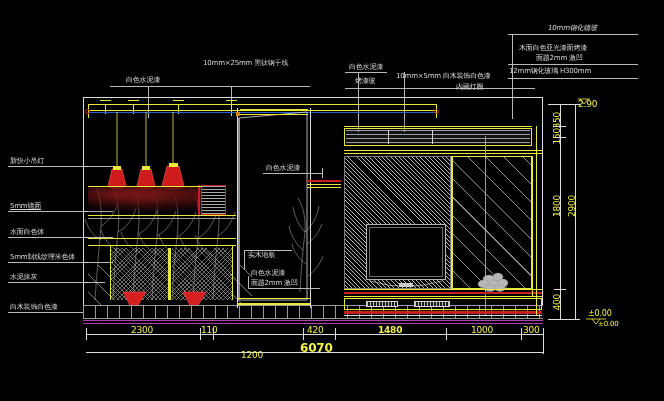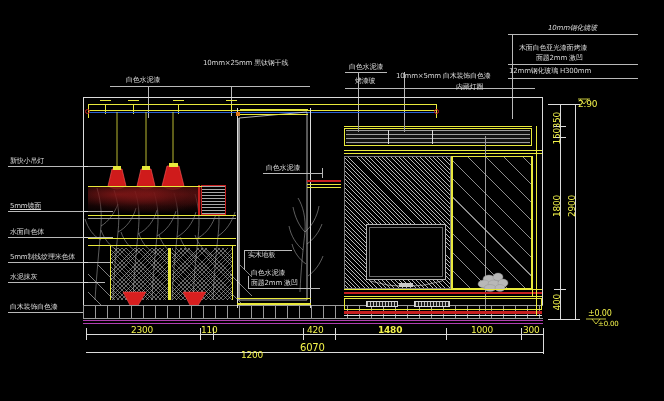--- a/index.html
+++ b/index.html
@@ -323,21 +323,21 @@
   <div class="wline" style="left:521px; top:328px; width:1px; height:12px;"></div>
   <div class="wline" style="left:543px; top:328px; width:1px; height:26px;"></div>
 
   <div class="txt dim" style="left:131px; top:326px; font-size:9px;">2300</div>
   <div class="txt dim" style="left:201px; top:326px; font-size:9px;">110</div>
   <div class="txt dim" style="left:241px; top:326px; font-size:9px;margin-top:25px;">1200</div>
   <div class="txt dim" style="left:307px; top:326px; font-size:9px;">420</div>
   <div class="txt dim" style="left:378px; top:326px; font-size:9px;font-weight:bold;">1480</div>
   <div class="txt dim" style="left:471px; top:326px; font-size:9px;">1000</div>
   <div class="txt dim" style="left:523px; top:326px; font-size:9px;">300</div>
-  <div class="txt dim" style="left:300px; top:344px; font-size:10px;">6070</div>
+  <div class="txt dim" style="left:300px; top:344px; font-size:12px;font-weight:bold;">6070</div>
 
   <div class="wline" style="left:560px; top:104px; width:1px; height:215px;"></div>
   <div class="wline" style="left:575px; top:104px; width:1px; height:215px;"></div>
   <div class="wline" style="left:548px; top:104px; width:32px; height:1px;"></div>
   <div class="wline" style="left:554px; top:126px; width:12px; height:1px;"></div>
   <div class="wline" style="left:554px; top:137px; width:12px; height:1px;"></div>
   <div class="wline" style="left:554px; top:289px; width:12px; height:1px;"></div>
   <div class="wline" style="left:548px; top:319px; width:32px; height:1px;"></div>
 
   <div class="txt dim vert" style="left:553px; top:112px; font-size:9px; writing-mode:vertical-rl; transform:rotate(180deg);">350</div>

